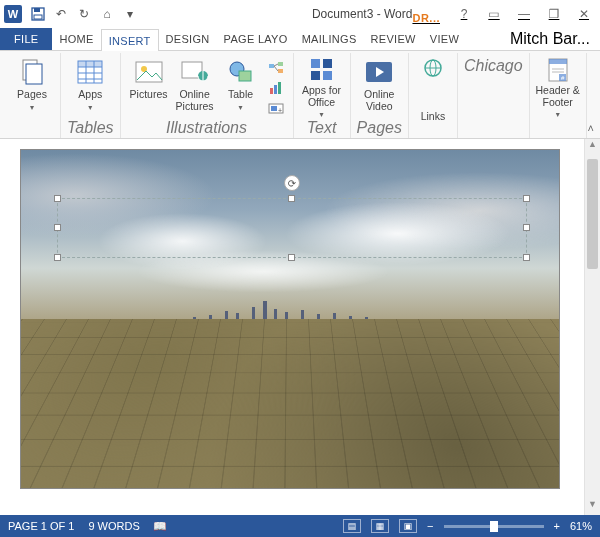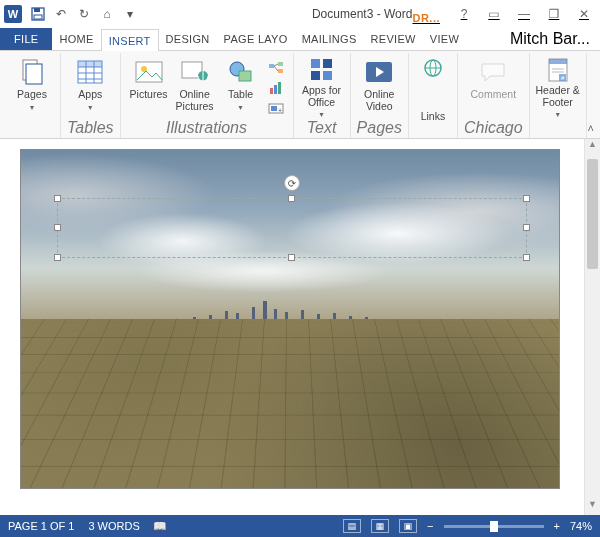--- a/index.html
+++ b/index.html
@@ -274,30 +274,20 @@
             </svg>
           </div>
         <div class="blabel">Links</div>
         <div class="drop">▾</div>
       </div>
     </div>
     <div class="label">&nbsp;</div>
   </div>
 
   <div class="group">
-    <div class="controls">
-      <div class="big disabled">
-        <div class="bicon">
-            <svg width="26" height="22" viewBox="0 0 26 22">
-              <path d="M2 3h22v12h-14l-5 5v-5h-3z" fill="#fff" stroke="#bbb"></path>
-            </svg>
-          </div>
-        <div class="blabel">Comment</div>
-      </div>
-    </div>
     <div class="label">Chicago</div>
   </div>
 
   <div class="group">
     <div class="controls">
       <div class="big">
         <div class="bicon">
             <svg width="22" height="26" viewBox="0 0 22 26">
               <rect x="2" y="2" width="18" height="22" fill="#fff" stroke="#999"></rect>
               <rect x="2" y="2" width="18" height="5" fill="#5b8bd4" opacity="0.7"></rect>
@@ -371,26 +361,26 @@
   </div>
   <div class="scrollbar-v">
     <div class="arrow up">▲</div>
     <div class="thumb"></div>
     <div class="arrow down">▼</div>
   </div>
 </div>
 
 <div class="statusbar">
   <span>PAGE 1 OF 1</span>
-  <span>3 WORDS</span>
+  <span>9 WORDS</span>
   <span>📖</span>
   <div class="right">
     <span class="viewbtn">▤</span>
     <span class="viewbtn">▦</span>
     <span class="viewbtn">▣</span>
     <span>−</span>
     <div class="zoom-slider">
         <div class="knob"></div>
       </div>
     <span>+</span>
-    <span>74%</span>
+    <span>61%</span>
   </div>
 </div>
 
 </body></html>

